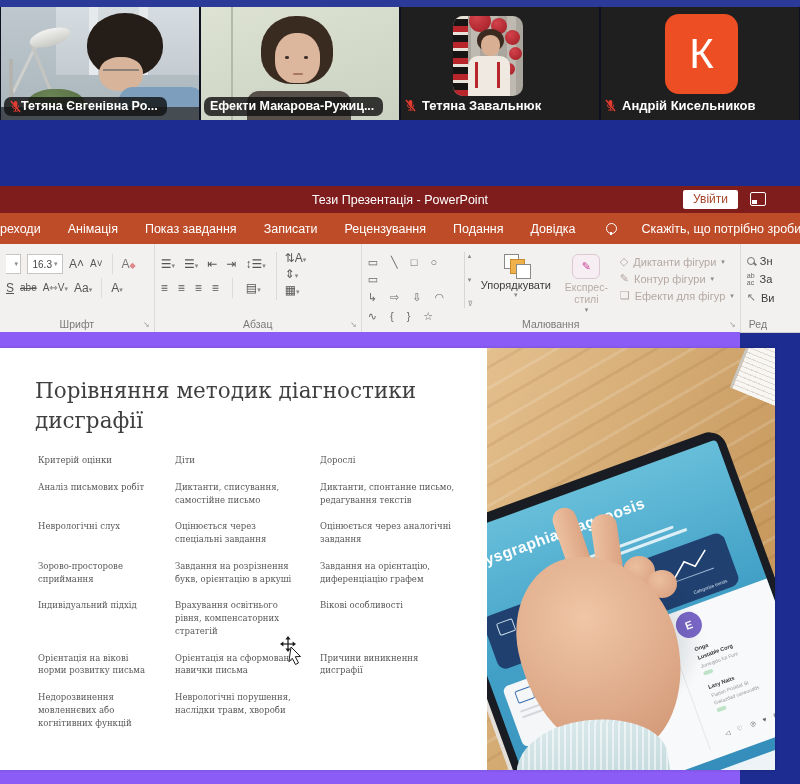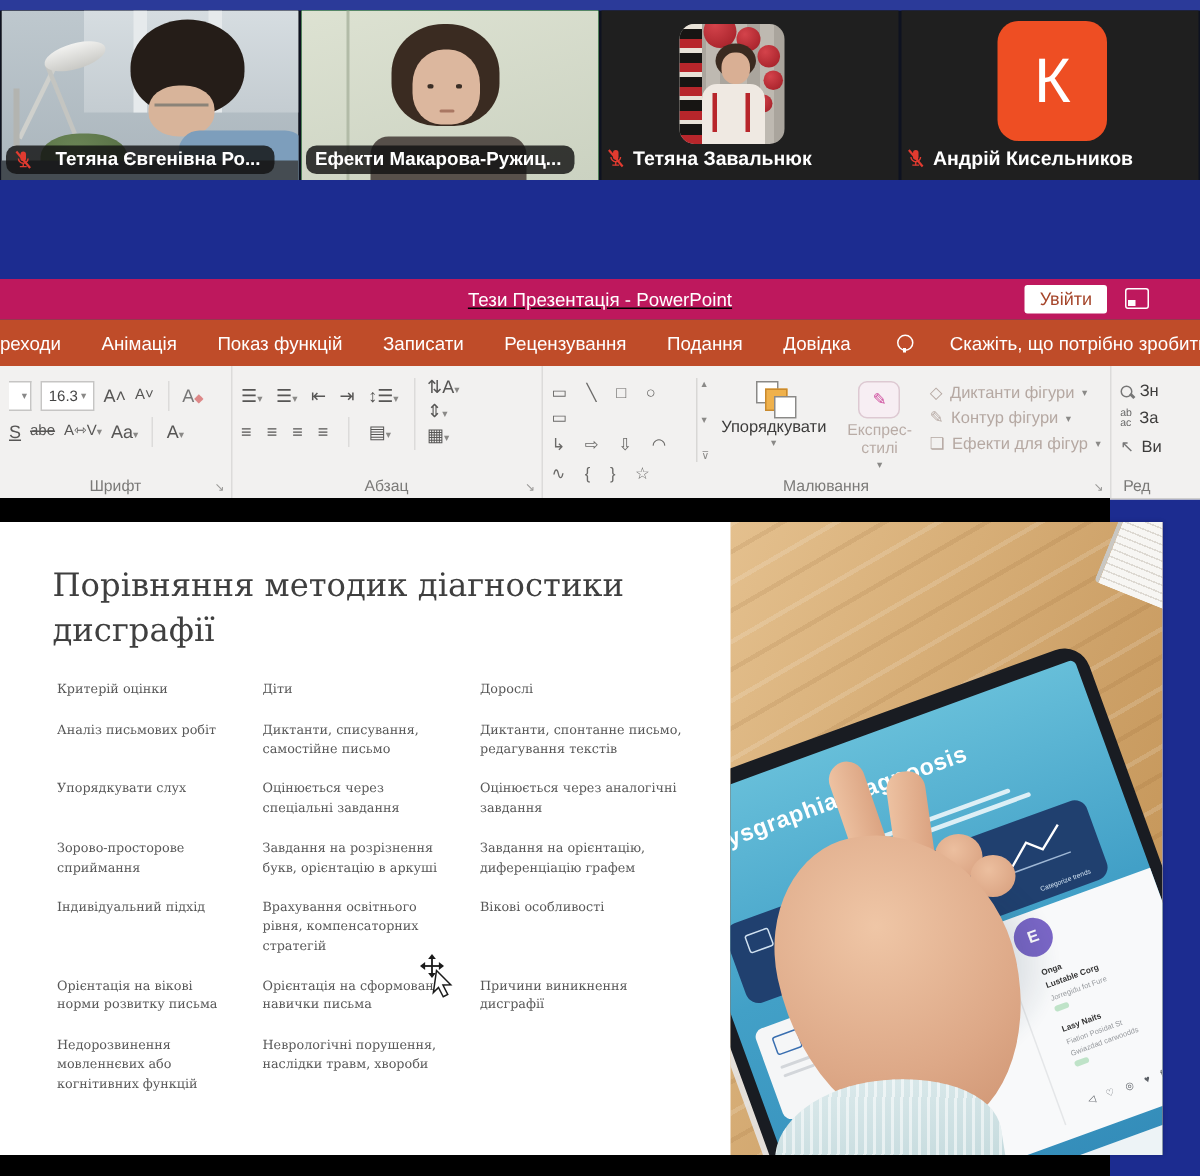--- a/index.html
+++ b/index.html
@@ -4,21 +4,21 @@
 <style>
   html,body{margin:0;padding:0;}
   .screen{position:relative;width:800px;height:784px;overflow:hidden;background:#1c2c90;
           font-family:"Liberation Sans",sans-serif;}
 
   
   .zoom-strip{position:absolute;left:0;top:0;width:800px;height:120px;background:#2b3a99;}
   .tiles{position:absolute;left:0;top:7px;width:800px;height:113px;background:#0e1220;}
   .tile{position:absolute;top:0;height:113px;width:198px;background:#1f1f1f;overflow:hidden;}
   .tile.active{outline:3px solid #36b04c;outline-offset:-3px;}
-  .name-pill{position:absolute;left:3px;bottom:4px;display:flex;align-items:center;gap:16px;
+  .name-pill{position:absolute;left:3px;bottom:4px;display:flex;align-items:center;gap:0;
              background:rgba(18,18,18,.82);border-radius:7px;padding:2px 9px 3px 6px;
              color:#fff;font-size:12.5px;font-weight:600;white-space:nowrap;}
   .name-bare{position:absolute;left:4px;bottom:7px;display:flex;align-items:center;gap:6px;
              color:#fff;font-size:13px;font-weight:600;white-space:nowrap;}
   
   .t1-bg{position:absolute;inset:0;background:linear-gradient(180deg,#bec8ce,#aab5bc);}
   .t1-window{position:absolute;left:55px;top:0;width:143px;height:68px;
              background:linear-gradient(180deg,#d6dde1,#c4ccd1);}
   .t1-mullion{position:absolute;top:0;width:9px;height:68px;background:#e6eaec;}
   .t1-lamp-head{position:absolute;left:28px;top:22px;width:42px;height:17px;border-radius:50%;
@@ -55,22 +55,22 @@
   .t3-blouse{position:absolute;left:15px;top:40px;width:42px;height:40px;border-radius:10px 10px 0 0;background:#efe9e2;}
   .t3-stitch{position:absolute;width:3px;height:26px;background:#b8262b;top:46px;}
   
   .t4-avatar{position:absolute;left:64px;top:7px;width:73px;height:80px;border-radius:14px;background:#ee4e23;
              display:flex;align-items:center;justify-content:center;color:#fff;font-size:42px;font-weight:400;}
 
   
   .navy-gap{position:absolute;left:0;top:120px;width:800px;height:66px;background:#1c2c90;}
 
   
-  .ppt-titlebar{position:absolute;left:0;top:186px;width:800px;height:27px;background:#be185d;
-                display:flex;align-items:center;justify-content:center;text-decoration:underline;}
+  .ppt-titlebar{position:absolute;left:0;top:186px;width:800px;height:27px;background:#7f1d1d;
+                display:flex;align-items:center;justify-content:center;}
   .ppt-doc-title{color:#fff;font-size:12.5px;}
   .signin-btn{position:absolute;right:62px;top:4px;background:#fff;color:#a5452a;font-size:12px;
               padding:2px 10px 3px;border-radius:2px;border:none;}
   .win-icon{position:absolute;right:34px;top:6px;width:14px;height:12px;border:1.5px solid #fff;border-radius:2px;}
   .win-icon::after{content:"";position:absolute;left:1px;bottom:1px;width:5px;height:4px;background:#fff;}
 
   
   .ppt-menubar{position:absolute;left:0;top:213px;width:800px;height:31px;background:#bf4c29;
                display:flex;align-items:center;color:#fff;font-size:12.5px;gap:27px;padding-left:0;}
   .menu-tab{white-space:nowrap;}
@@ -112,21 +112,21 @@
   .fmt-col{display:flex;flex-direction:column;gap:4px;padding-top:3px;margin-left:6px;}
   .fmt-row{display:flex;align-items:center;gap:5px;font-size:11px;color:#b5a8a2;white-space:nowrap;}
   .fmt-glyph{font-size:11px;color:#b5a8a2;}
   .edit-col{display:flex;flex-direction:column;gap:5px;padding-top:3px;font-size:11px;color:#3d3c3b;}
   .edit-row{display:flex;align-items:center;gap:5px;white-space:nowrap;}
   .lens{width:6px;height:6px;border:1.5px solid #777;border-radius:50%;position:relative;}
   .lens::after{content:"";position:absolute;left:5px;top:5px;width:4px;height:1.5px;background:#777;transform:rotate(45deg);}
   .abrep{font-size:7px;line-height:1;color:#666;display:flex;flex-direction:column;}
 
   
-  .workspace{position:absolute;left:0;top:332px;width:740px;height:452px;background:#000000;}
+  .workspace{position:absolute;left:0;top:332px;width:740px;height:452px;background:#8b5cf6;}
   .slide{position:absolute;left:0;top:16px;width:775px;height:422px;background:#fff;
          box-shadow:0 0 3px rgba(0,0,0,.18);overflow:hidden;}
   .slide-title{position:absolute;left:35px;top:28px;width:440px;font-family:"DejaVu Serif",serif;
                font-size:21.5px;line-height:1.38;color:#3f3f3f;}
   .ptable{position:absolute;left:38px;top:106px;display:grid;grid-template-columns:137px 145px 162px;
           row-gap:14px;font-family:"DejaVu Serif",serif;font-size:8.5px;line-height:1.5;color:#585858;}
   .ptable .cell{padding-right:24px;}
 
   
   .cursor{position:absolute;left:278px;top:288px;z-index:9;}
@@ -274,21 +274,21 @@
 
   <div class="ppt-titlebar">
     <span class="ppt-doc-title">Тези Презентація - PowerPoint</span>
     <button class="signin-btn">Увійти</button>
     <div class="win-icon"></div>
   </div>
 
   <div class="ppt-menubar">
     <span class="menu-tab">Переходи</span>
     <span class="menu-tab">Анімація</span>
-    <span class="menu-tab">Показ функцій</span>
+    <span class="menu-tab">Показ завдання</span>
     <span class="menu-tab">Записати</span>
     <span class="menu-tab">Рецензування</span>
     <span class="menu-tab">Подання</span>
     <span class="menu-tab">Довідка</span>
     <span class="tellme">
       <span class="bulb"></span>
       <span>Скажіть, що потрібно зробити</span>
     </span>
   </div>
 
@@ -424,21 +424,21 @@
 
       <div class="ptable">
         <div class="cell">Критерій оцінки</div>
         <div class="cell">Діти</div>
         <div class="cell">Дорослі</div>
 
         <div class="cell">Аналіз письмових робіт</div>
         <div class="cell">Диктанти, списування, самостійне письмо</div>
         <div class="cell">Диктанти, спонтанне письмо, редагування текстів</div>
 
-        <div class="cell">Упорядкувати слух</div>
+        <div class="cell">Неврологічні слух</div>
         <div class="cell">Оцінюється через спеціальні завдання</div>
         <div class="cell">Оцінюється через аналогічні завдання</div>
 
         <div class="cell">Зорово-просторове сприймання</div>
         <div class="cell">Завдання на розрізнення букв, орієнтацію в аркуші</div>
         <div class="cell">Завдання на орієнтацію, диференціацію графем</div>
 
         <div class="cell">Індивідуальний підхід</div>
         <div class="cell">Врахування освітнього рівня, компенсаторних стратегій</div>
 

